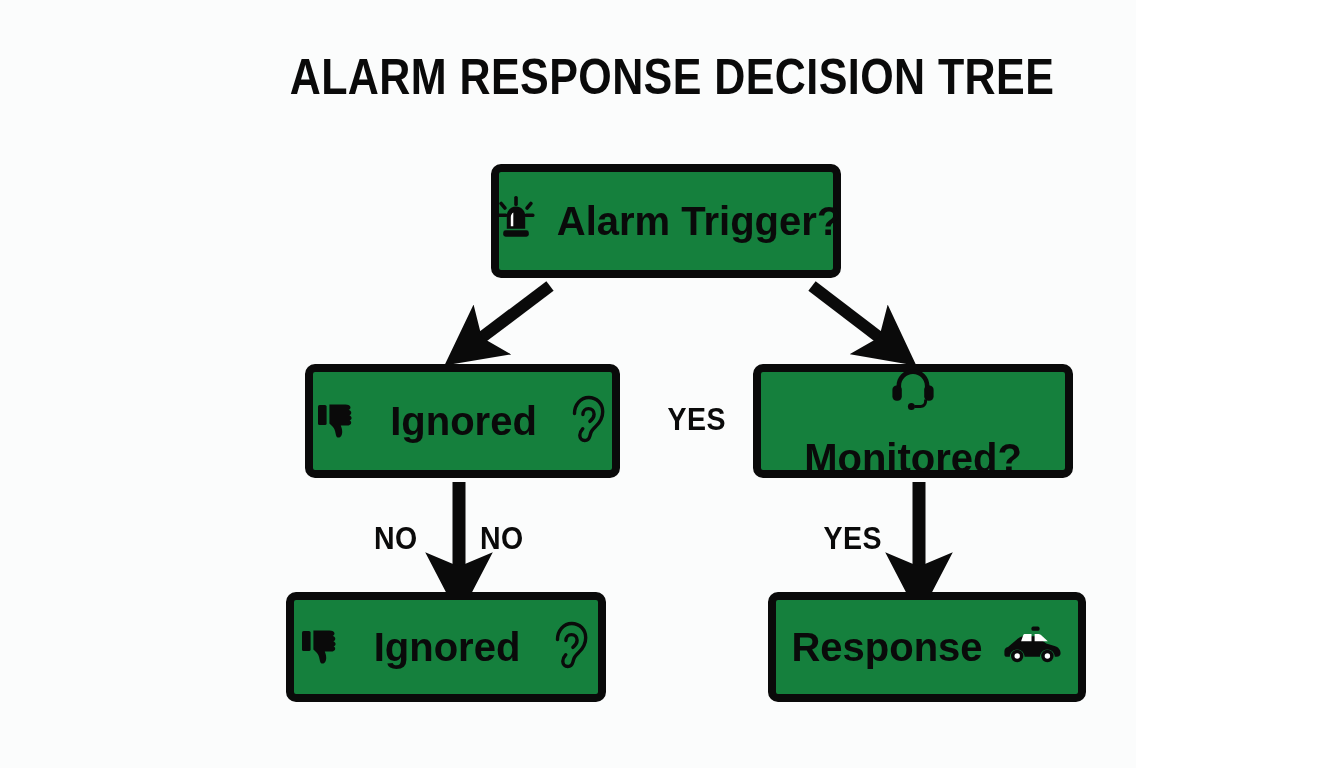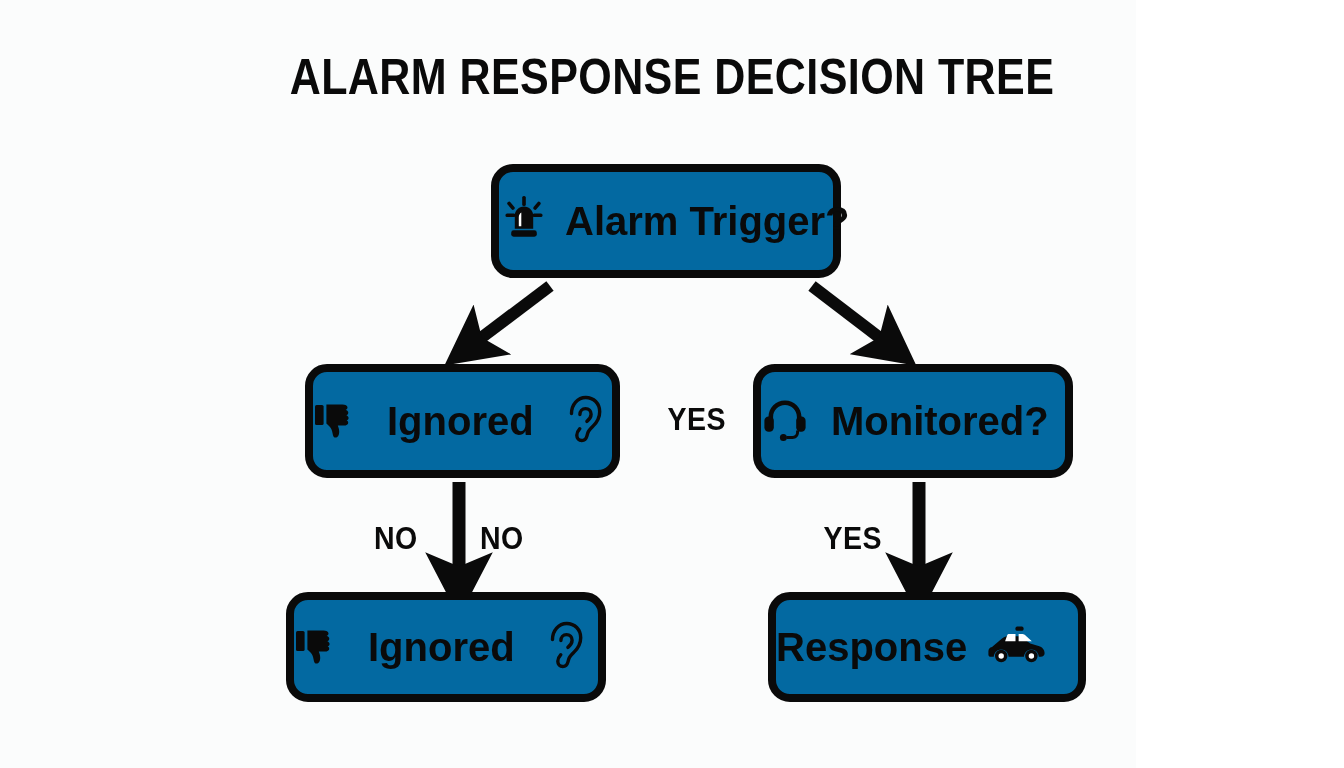--- a/index.html
+++ b/index.html
@@ -31,26 +31,26 @@
     color: #0a0a0a;
     transform: scaleX(0.86);
     transform-origin: 50% 50%;
     white-space: nowrap;
   }
 
   
   .node {
     position: absolute;
     box-sizing: border-box;
-    background: #0369a1;
+    background: #15803d;
     border: 8px solid #0a0a0a;
-    border-radius: 22px;
+    border-radius: 10px;
     display: flex;
     align-items: center;
-    justify-content: flex-start;
+    justify-content: center;
     gap: 16px;
   }
   .node-label {
     font-family: "Liberation Sans", sans-serif;
     font-weight: bold;
     font-size: 40px;
     color: #0a0a0a;
     white-space: nowrap;
     line-height: 1;
   }
@@ -139,21 +139,21 @@
     <span class="icon">
       <svg width="44" height="50" viewBox="0 0 44 50" aria-hidden="true">
         <g fill="none" stroke="#0a0a0a" stroke-width="3.4" stroke-linecap="round" stroke-linejoin="round">
           <path d="M9.5 19.5C9.5 10.4 15.8 3.5 23.7 3.5c8.1 0 14.0 6.1 14.0 14.2 0 7.0-3.3 11.2-6.9 14.7-2.6 2.5-4.3 4.1-5.1 6.9l-0.8 2.8c-0.8 2.8-2.7 4.4-5.1 4.4-2.9 0-5.0-2.2-5.0-5.2 0-2.6 1.2-4.6 3.0-6.6"></path>
           <path d="M17.9 20.6c0-3.5 2.3-6.0 5.6-6.0 3.3 0 5.6 2.4 5.6 5.7 0 3.2-1.8 5.2-4.2 7.1"></path>
         </g>
       </svg>
     </span>
   </div>
 
-  <div class="node" style="left:753px; top:364px; width:320px; height:114px; gap:22px;">
+  <div class="node" style="left:753px; top:364px; width:320px; height:114px; gap:22px;flex-direction:column;">
     <span class="icon">
       <svg width="48" height="48" viewBox="0 0 48 48" aria-hidden="true">
         <g fill="#0a0a0a">
           <path d="M24 5.5C14.8 5.5 7.5 12.8 7.5 22v5.4h4.6V22c0-6.6 5.3-11.9 11.9-11.9S35.9 15.4 35.9 22v5.4h4.6V22c0-9.2-7.3-16.5-16.5-16.5z"></path>
           <rect x="3.4" y="21.6" width="9.4" height="15.2" rx="4.2"></rect>
           <rect x="35.2" y="21.6" width="9.4" height="15.2" rx="4.2"></rect>
           <path d="M38.0 35.4v2.0c0 3.6-2.9 6.5-6.5 6.5h-6.0v-2.9h6.0c2.0 0 3.6-1.6 3.6-3.6v-2.0z"></path>
           <circle cx="22.4" cy="42.4" r="3.5"></circle>
         </g>
       </svg>

